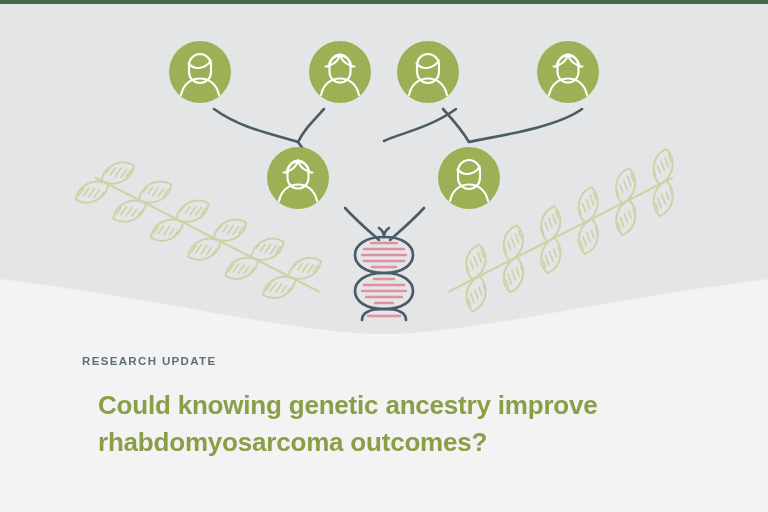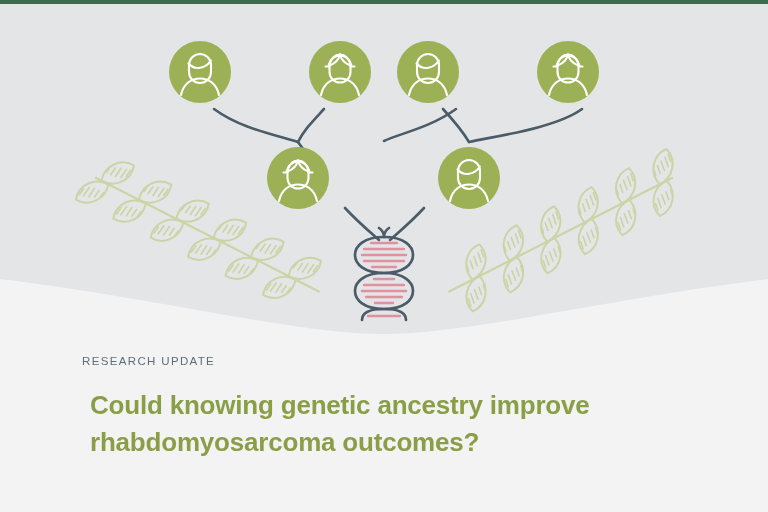--- a/index.html
+++ b/index.html
@@ -61,34 +61,34 @@
   
   .content {
     position: absolute;
     left: 82px;
     top: 355px;
     width: 600px;
     z-index: 5;
   }
   .eyebrow {
     font-size: 11.5px;
-    font-weight: normal;
+    font-weight: bold;
     letter-spacing: 1.35px;
     color: #5d6e7b;
     text-transform: uppercase;
     line-height: 1.2;
     margin: 0 0 18px 0;
   }
   .headline {
     font-size: 26px;
     font-weight: bold;
     color: #8a9e47;
     line-height: 1.42;
     letter-spacing: -0.2px;
-    margin: 8px;
+    margin: 16px;
     max-width: 560px;
   }
 </style>
 </head>
 <body>
 
 <div class="page">
 
   <div class="top-rule"></div>
 

